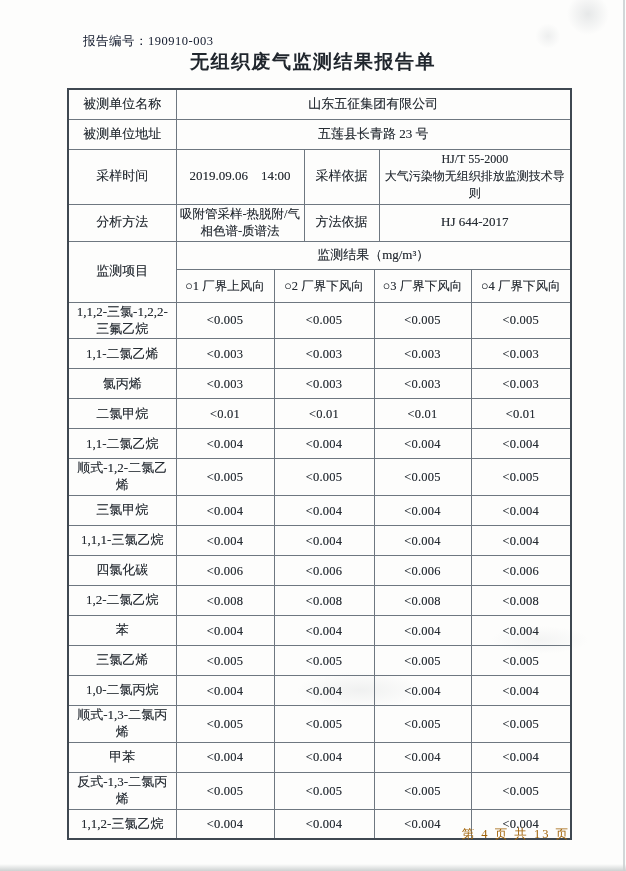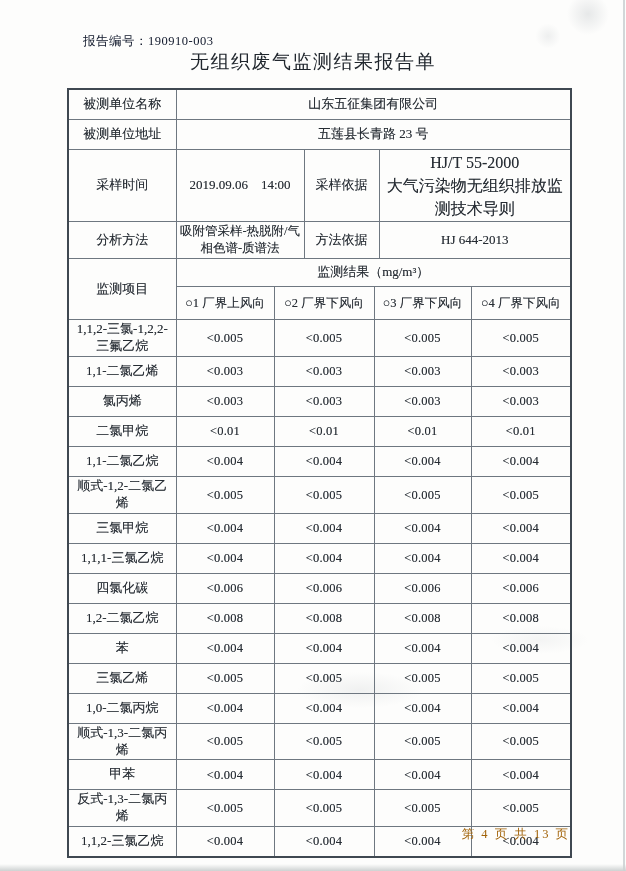--- a/index.html
+++ b/index.html
@@ -25,42 +25,42 @@
   .edge-bottom{position:absolute;left:0;right:0;bottom:0;height:7px;
     background:linear-gradient(to bottom, rgba(205,209,210,0), #ced2d2);}
   .report-no{
     position:absolute;left:59px;top:33px;
     font-size:12.5px;letter-spacing:.5px;color:#0f172a;margin-left:24px;
   }
   .title{
     position:absolute;left:0;right:0;top:49px;margin:0;
     text-align:center;
     font-family:"Liberation Sans","DejaVu Sans",sans-serif;
-    font-size:19px;font-weight:normal;letter-spacing:1.5px;color:#20262d;
+    font-size:19px;font-weight:bold;letter-spacing:1.5px;color:#20262d;
   }
   table{
     position:absolute;left:67px;top:88px;
     width:503px;height:711px;
     border-collapse:collapse;table-layout:fixed;
     border:2px solid #3f4851;
     padding-left:48px;
   }
   td{
     border:1px solid #6e7780;
     padding:1px 2px;
     text-align:center;vertical-align:middle;
     font-size:13px;line-height:1.3;
     color:#262c33;
     text-shadow:0 0 .5px rgba(45,52,60,.45);
     overflow:hidden;
   }
   tr.r30{height:30px;} tr.r37{height:37px;} tr.r28{height:28px;} tr.r33{height:33px;} tr.tall{height:36px;}
   td.lbl{font-size:13px;}
   td.val{font-size:13px;}
-  td.pre{white-space:pre-line;font-size:16px;line-height:1.45;}
+  td.pre{white-space:pre-line;font-size:12px;line-height:1.45;}
   td.wrap{font-size:12.5px;line-height:1.35;}
   td.hdr{font-size:12.5px;font-family:Liberation Serif, serif;}
   td.num{font-size:12.5px;letter-spacing:.2px;}
   .footer{
     position:absolute;top:826px;right:56px;
     font-size:12.5px;letter-spacing:2px;color:#a16207;
   }
 </style>
 </head>
 <body>
@@ -94,21 +94,21 @@
         <td class="lbl">采样时间</td>
         <td class="val" colspan="2">2019.09.06　14:00</td>
         <td class="lbl" colspan="2">采样依据</td>
         <td class="val pre" colspan="2">HJ/T 55-2000
 大气污染物无组织排放监测技术导则</td>
       </tr>
       <tr class="r37">
         <td class="lbl">分析方法</td>
         <td class="val wrap" colspan="2">吸附管采样-热脱附/气相色谱-质谱法</td>
         <td class="lbl" colspan="2">方法依据</td>
-        <td class="val" colspan="2">HJ 644-2013</td>
+        <td class="val" colspan="2">HJ 644-2017</td>
       </tr>
       <tr class="r28">
         <td class="lbl" rowspan="2">监测项目</td>
         <td class="val" colspan="6">监测结果（mg/m³）</td>
       </tr>
       <tr class="r33">
         <td class="hdr">○1 厂界上风向</td>
         <td class="hdr" colspan="2">○2 厂界下风向</td>
         <td class="hdr" colspan="2">○3 厂界下风向</td>
         <td class="hdr">○4 厂界下风向</td>

